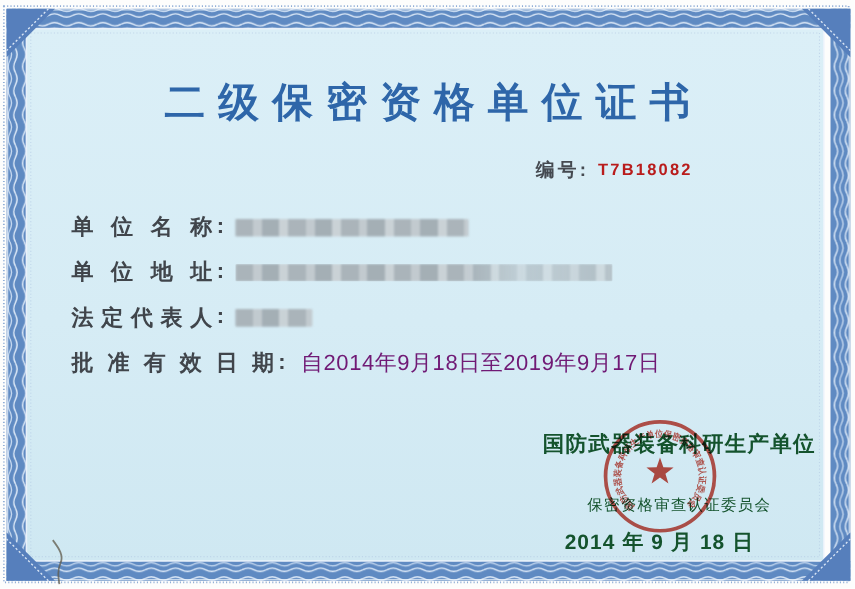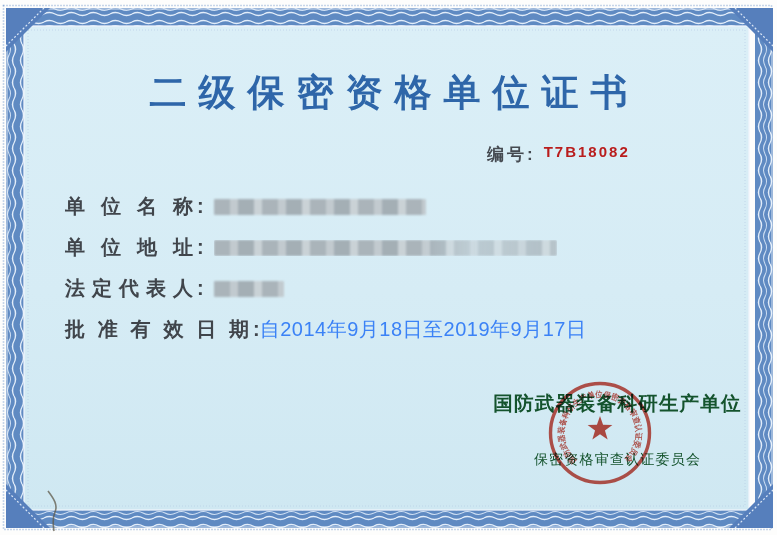--- a/index.html
+++ b/index.html
@@ -15,38 +15,38 @@
   }
   .border-svg{position:absolute;left:0;top:0;z-index:2;pointer-events:none;}
   .content{position:absolute;left:0;top:0;width:777px;height:535px;z-index:3;}
 
   .title{
     position:absolute;left:0;top:68px;width:777px;text-align:center;
     font-size:37px;font-weight:700;color:#2e66a9;letter-spacing:12px;
     text-indent:12px;white-space:nowrap;
   }
   .serial-row{
-    position:absolute;left:487px;top:143px;display:flex;white-space:nowrap;
+    position:absolute;left:487px;top:143px;display:flex;align-items:center;white-space:nowrap;
   }
   .serial-label{font-size:17px;font-weight:600;color:#454a51;letter-spacing:3px;}
   .serial-value{
     margin-left:8px;font-size:15px;color:#b91c1c;letter-spacing:2px;
     filter:blur(0.6px);font-weight:600;
   }
 
   .fields{position:absolute;left:65px;top:186px;}
   .field-row{display:flex;align-items:center;height:41px;white-space:nowrap;}
   .field-label{
     font-size:20px;font-weight:600;color:#40454b;
   }
   [data-char-justify]{display:inline-flex;justify-content:space-between;}
   .w-narrow{width:128px;}
   .w-wide{width:184px;}
   .field-colon{font-size:20px;font-weight:600;color:#40454b;margin-left:4px;}
-  .field-value{margin-left:0;font-size:20px;color:#3b82f6;letter-spacing:0.5px;}
+  .field-value{margin-left:14px;font-size:20px;color:#701a75;letter-spacing:0.5px;}
 
   .redact{
     display:inline-block;height:16px;margin-left:10px;border-radius:1px;
     background:repeating-linear-gradient(90deg,
       #a0a7ac 0px 16px,#bdc2c6 16px 24px,#98a0a6 24px 40px,#c7cccf 40px 48px);
     filter:blur(1px);opacity:0.8;
   }
   .redact.r1{width:212px;}
   .redact.r2{width:343px;
     -webkit-mask-image:linear-gradient(90deg,#000 0 60%,rgba(0,0,0,.55) 75%,rgba(0,0,0,.75) 100%);
@@ -173,20 +173,21 @@
           </span>
         <span class="field-colon">:</span>
         <span class="field-value">自2014年9月18日至2019年9月17日</span>
       </div>
 
     </div>
 
     <div class="issuer">
       <div class="issuer-line1">国防武器装备科研生产单位</div>
       <div class="issuer-line2">保密资格审查认证委员会</div>
+      <div class="issuer-date">2014 年 9 月 18 日</div>
     </div>
   </div>
 
   <svg class="seal" viewBox="0 0 108 108">
     <circle cx="54" cy="54" r="49.5" fill="none" stroke="#c8372b" stroke-width="3.4" opacity="0.92"></circle>
     <path id="sealArc" d="M 30.9,81.6 A 36,36 0 1 1 77.1,81.6" fill="none"></path>
     <text font-size="8" fill="#c8372b" opacity="0.88" font-weight="600">
       <textPath href="#sealArc" textLength="174" lengthAdjust="spacingAndGlyphs">国防武器装备科研生产单位保密资格审查认证委员会</textPath>
     </text>
     <polygon points="54,37 57.06,45.79 66.36,45.98 58.95,51.61 61.64,60.52 54,55.2 46.36,60.52 49.05,51.61 41.64,45.98 50.94,45.79" fill="#c8372b" opacity="0.95"></polygon>

